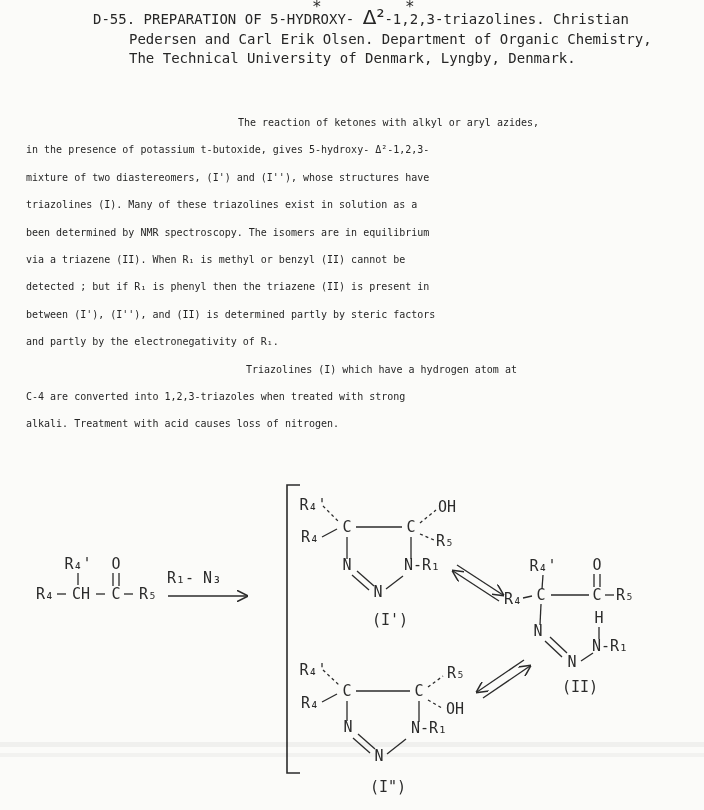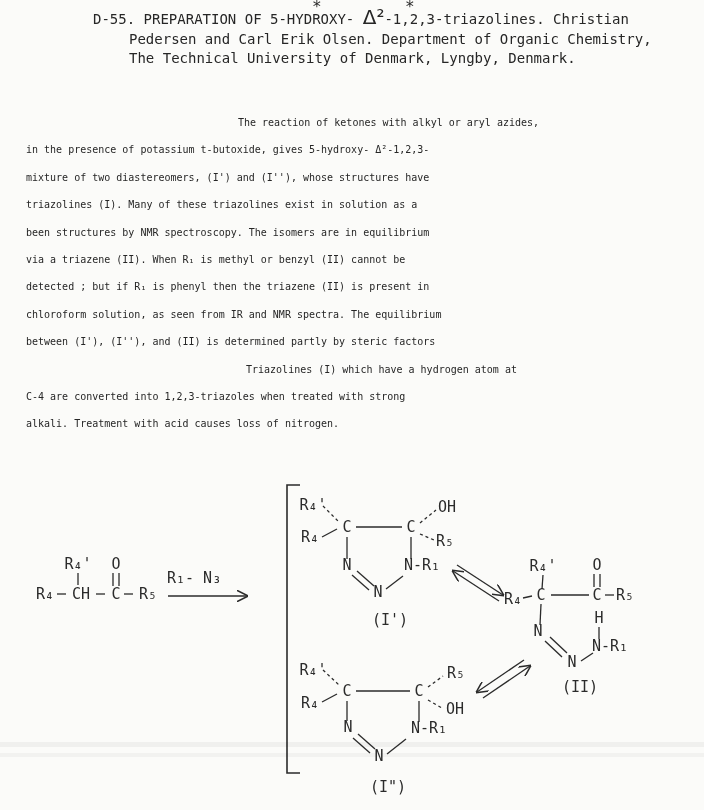--- a/index.html
+++ b/index.html
@@ -37,25 +37,25 @@
     <div><span>D-55.</span><span> PREPARATION OF 5-HYDROXY- </span><span class="delta">Δ²</span><span>-1,2,3-triazolines. Christian</span></div>
     <div class="h-cont">Pedersen and Carl Erik Olsen. Department of Organic Chemistry,</div>
     <div class="h-cont">The Technical University of Denmark, Lyngby, Denmark.</div>
   </div>
 
   <div class="bodytext">
     <div class="ln ind1">The reaction of ketones with alkyl or aryl azides,</div>
     <div class="ln">in the presence of potassium t-butoxide, gives 5-hydroxy- Δ²-1,2,3-</div>
     <div class="ln">mixture of two diastereomers, (I') and (I''), whose structures have</div>
     <div class="ln">triazolines (I).  Many of these triazolines exist in solution as a</div>
-    <div class="ln">been structures by NMR spectroscopy. The isomers are in equilibrium</div>
+    <div class="ln">been determined by NMR spectroscopy. The isomers are in equilibrium</div>
     <div class="ln">via a triazene (II). When R₁ is methyl or benzyl (II) cannot be</div>
     <div class="ln">detected ; but if R₁ is phenyl then the triazene (II) is present in</div>
-    <div class="ln">chloroform solution, as seen from IR and NMR spectra. The equilibrium</div>
     <div class="ln">between (I'), (I''), and (II) is determined partly by steric factors</div>
+    <div class="ln">and partly by the electronegativity of R₁.</div>
     <div class="ln ind2">Triazolines (I) which have a hydrogen atom at</div>
     <div class="ln">C-4 are converted into 1,2,3-triazoles when treated with strong</div>
     <div class="ln">alkali. Treatment with acid causes loss of nitrogen.</div>
   </div>
 
   <svg class="scheme" width="704" height="340" viewBox="0 0 704 340">
     <defs>
       <marker id="arr" markerWidth="9" markerHeight="9" refX="8" refY="4.5" orient="auto">
         <path d="M0,0 L9,4.5 L0,9" fill="none" stroke="#2b2b2b" stroke-width="1.2"></path>
       </marker>

